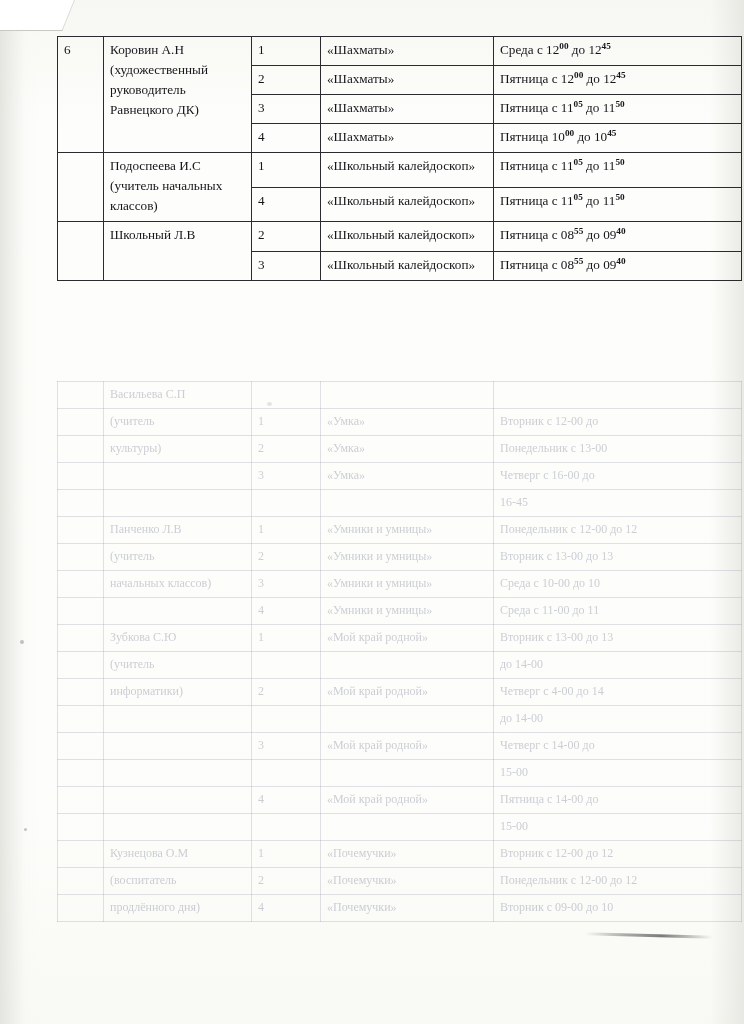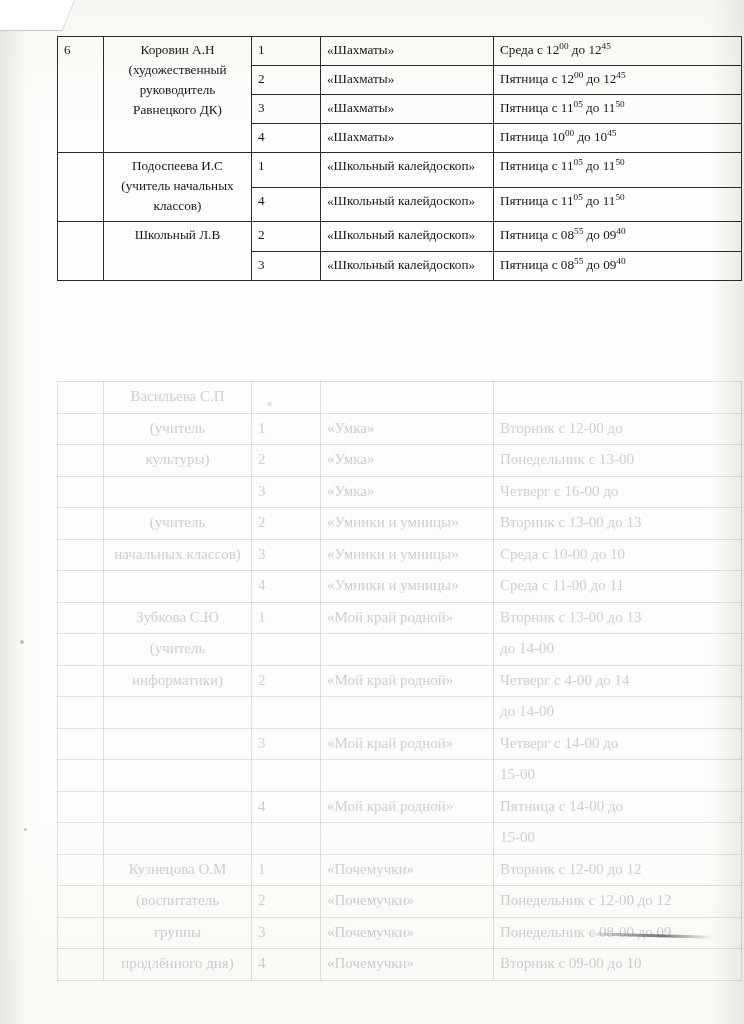--- a/index.html
+++ b/index.html
@@ -71,40 +71,41 @@
     color: #15161a;
     font-size: 13.2px;
     line-height: 1.52;
   }
   .doc-table td {
     border: 1px solid #2a2b2f;
     vertical-align: top;
     padding: 3px 6px 5px 6px;
   }
   .c-num   { width: 33px; }
-  .c-name  { width: 135px; text-align: center; }
+  .c-name  { width: 135px; }
   .c-grade { width: 56px; }
   .c-club  { width: 160px; font-family: Liberation Serif, serif; }
   .c-time  { width: 235px; }
 
   sup {
     font-size: 0.7em;
     vertical-align: super;
     line-height: 0;
+    font-weight: bold;
   }
 
   
   .ghost {
     position: absolute;
     left: 57px;
     top: 381px;
     width: 619px;
     border-collapse: collapse;
     table-layout: fixed;
-    font-size: 15px;
+    font-size: 12px;
     line-height: 1.5;
     color: rgba(120,128,150,0.38);
     pointer-events: none;
   }
   .ghost td {
     border: 1px solid rgba(135,142,165,0.26);
     vertical-align: top;
     padding: 3px 6px 5px 6px;
   }
   .ghost-blur {
@@ -215,20 +216,34 @@
         </tr>
       <tr>
           <td class="c-num"></td>
           <td class="c-name"></td>
           <td class="c-grade">3</td>
           <td class="c-club">«Умка»</td>
           <td class="c-time">Четверг с 16-00 до</td>
         </tr>
       <tr>
           <td class="c-num"></td>
+          <td class="c-name"></td>
+          <td class="c-grade"></td>
+          <td class="c-club"></td>
+          <td class="c-time">16-45</td>
+        </tr>
+      <tr>
+          <td class="c-num"></td>
+          <td class="c-name">Панченко Л.В</td>
+          <td class="c-grade">1</td>
+          <td class="c-club">«Умники и умницы»</td>
+          <td class="c-time">Понедельник с 12-00 до 12</td>
+        </tr>
+      <tr>
+          <td class="c-num"></td>
           <td class="c-name">(учитель</td>
           <td class="c-grade">2</td>
           <td class="c-club">«Умники и умницы»</td>
           <td class="c-time">Вторник с 13-00 до 13</td>
         </tr>
       <tr>
           <td class="c-num"></td>
           <td class="c-name">начальных классов)</td>
           <td class="c-grade">3</td>
           <td class="c-club">«Умники и умницы»</td>
@@ -303,27 +318,20 @@
           <td class="c-grade">1</td>
           <td class="c-club">«Почемучки»</td>
           <td class="c-time">Вторник с 12-00 до 12</td>
         </tr>
       <tr>
           <td class="c-num"></td>
           <td class="c-name">(воспитатель</td>
           <td class="c-grade">2</td>
           <td class="c-club">«Почемучки»</td>
           <td class="c-time">Понедельник с 12-00 до 12</td>
-        </tr>
-      <tr>
-          <td class="c-num"></td>
-          <td class="c-name">группы</td>
-          <td class="c-grade">3</td>
-          <td class="c-club">«Почемучки»</td>
-          <td class="c-time">Понедельник с 08-00 до 09</td>
         </tr>
       <tr>
           <td class="c-num"></td>
           <td class="c-name">продлённого дня)</td>
           <td class="c-grade">4</td>
           <td class="c-club">«Почемучки»</td>
           <td class="c-time">Вторник с 09-00 до 10</td>
         </tr>
     </tbody>
   </table>

